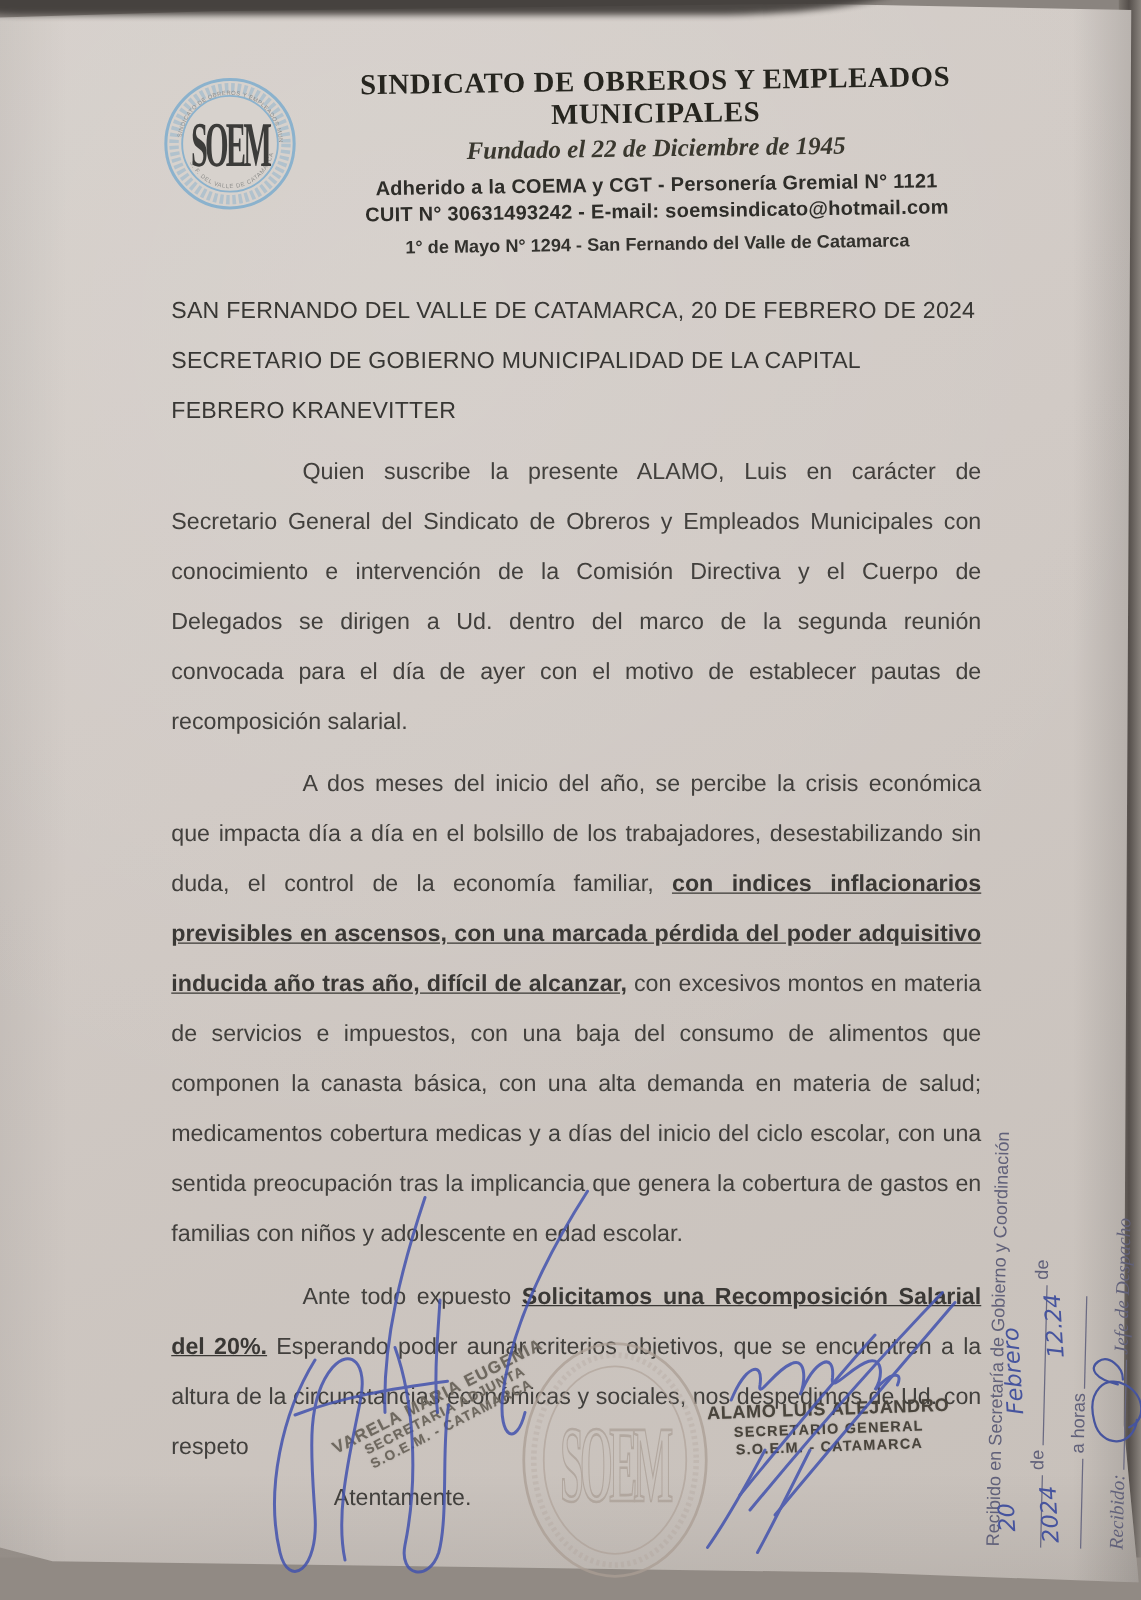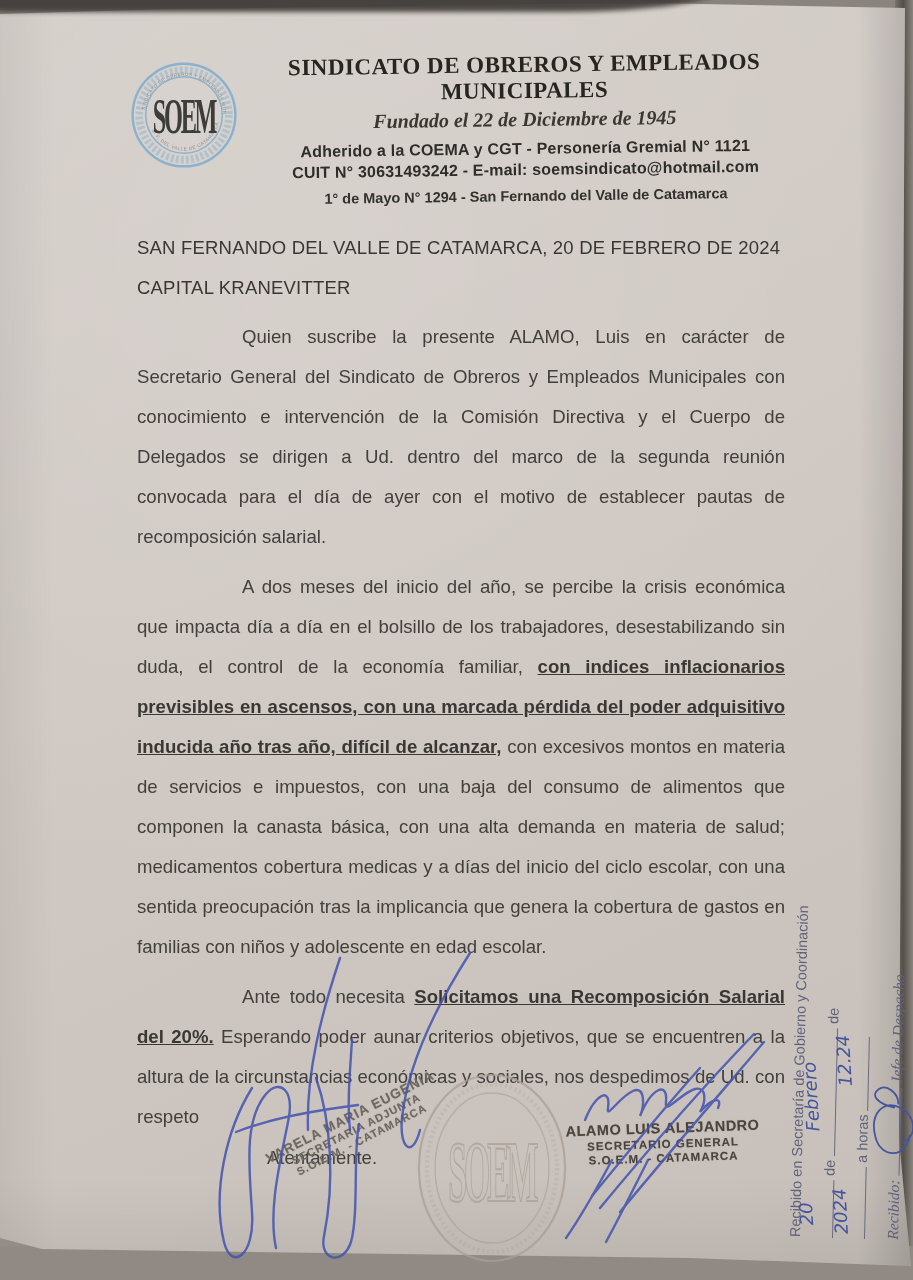--- a/index.html
+++ b/index.html
@@ -97,25 +97,26 @@
   <div class="header-text">
     <div class="org-title">SINDICATO DE OBREROS Y EMPLEADOS MUNICIPALES</div>
     <div class="founded">Fundado el 22 de Diciembre de 1945</div>
     <div class="hsans">Adherido a la COEMA y CGT - Personería Gremial N° 1121</div>
     <div class="hsans">CUIT N° 30631493242 - E-mail: soemsindicato@hotmail.com</div>
     <div class="addr">1° de Mayo N° 1294 - San Fernando del Valle de Catamarca</div>
   </div>
 
   <div class="content">
     <div class="hline">SAN FERNANDO DEL VALLE DE CATAMARCA, 20 DE FEBRERO DE 2024</div>
-    <div class="hline">CAPITAL KRANEVITTER</div>
+    <div class="hline">SECRETARIO DE GOBIERNO MUNICIPALIDAD DE LA CAPITAL</div>
+    <div class="hline">FEBRERO KRANEVITTER</div>
 
     <p>Quien suscribe la presente ALAMO, Luis en carácter de Secretario General del Sindicato de Obreros y Empleados Municipales  con conocimiento e intervención de la Comisión Directiva y el Cuerpo de Delegados se dirigen a Ud. dentro del marco de la segunda reunión convocada para el día de ayer con el motivo de establecer pautas de recomposición salarial.</p>
     <p><span>A dos meses del inicio del año, se percibe la crisis económica que impacta día a día en el bolsillo de los trabajadores, desestabilizando sin duda, el control de la economía familiar, </span><span class="emph">con indices inflacionarios previsibles en ascensos, con una marcada pérdida del poder adquisitivo inducida año tras año, difícil de alcanzar,</span><span> con excesivos montos en materia de servicios e impuestos, con una baja del consumo de alimentos que componen la canasta básica, con una alta demanda en materia de salud; medicamentos cobertura medicas y a días del inicio del ciclo escolar, con una sentida preocupación tras la implicancia que genera la cobertura de gastos en familias con niños y adolescente en edad escolar.</span></p>
-    <p><span>Ante todo necesita </span><span class="emph">Solicitamos una Recomposición Salarial del 20%.</span><span> Esperando poder aunar criterios objetivos, que se encuentren a la altura de la circunstancias económicas y sociales, nos despedimos de Ud. con respeto</span></p>
+    <p><span>Ante todo expuesto </span><span class="emph">Solicitamos una Recomposición Salarial del 20%.</span><span> Esperando poder aunar criterios objetivos, que se encuentren a la altura de la circunstancias económicas y sociales, nos despedimos de Ud. con respeto</span></p>
 
     <div class="closing">Atentamente.</div>
   </div>
 
   <svg width="200" height="200" viewBox="0 0 200 200" style="position:absolute;left:392px;top:1068px;z-index:4;opacity:.75;">
     <ellipse cx="100" cy="100" rx="73" ry="93" fill="none" stroke="#ab9e94" stroke-width="2.2"></ellipse>
     <ellipse cx="100" cy="100" rx="57" ry="75" fill="none" stroke="#ab9e94" stroke-width="1.4" opacity=".8"></ellipse>
     <ellipse cx="100" cy="100" rx="65" ry="84" fill="none" stroke="#ab9e94" stroke-width="4.5" opacity=".35" stroke-dasharray="2.5 2.5"></ellipse>
     <text x="100" y="122" text-anchor="middle" font-family="Liberation Serif,serif" font-weight="bold" font-size="58" fill="none" stroke="#a3968c" stroke-width="1.4" letter-spacing="-5" opacity=".8" transform="translate(100,100) scale(0.58,1.5) translate(-100,-100)">SOEM</text>
   </svg>

